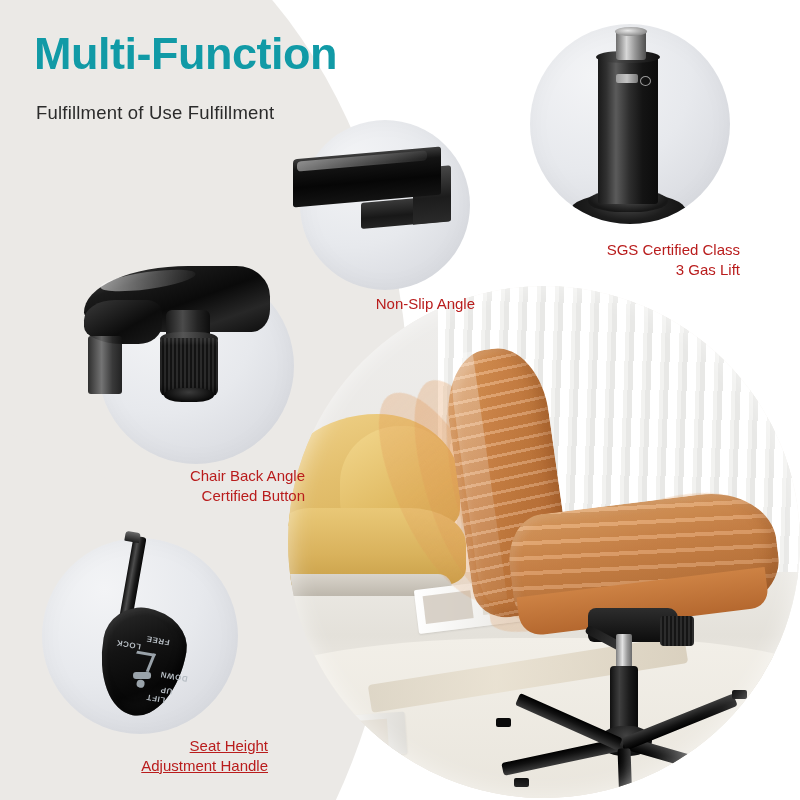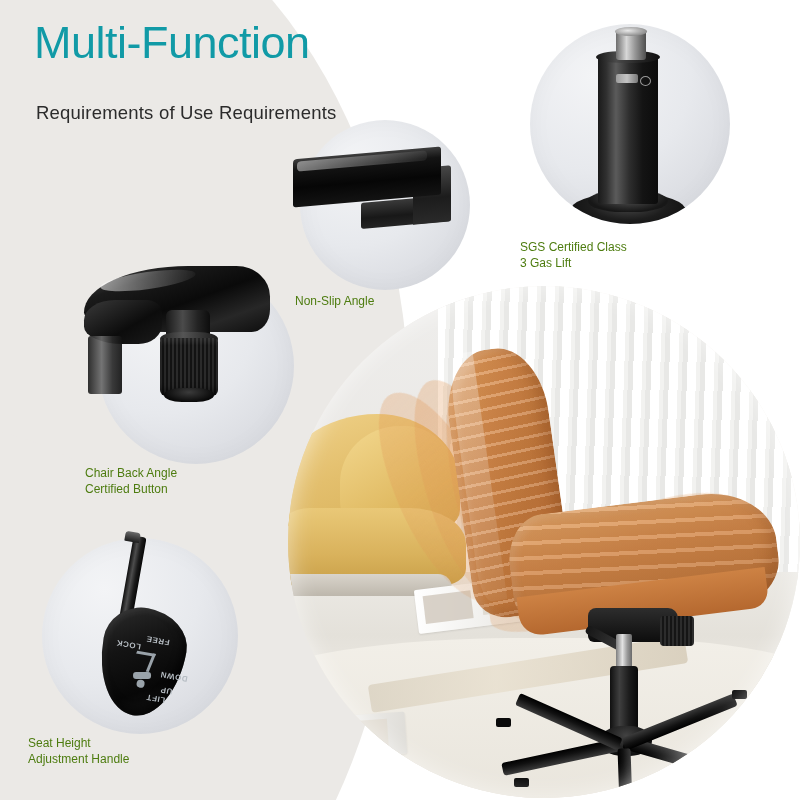--- a/index.html
+++ b/index.html
@@ -45,43 +45,43 @@
   .gray-wedge-low{
     position:absolute;
     left:-300px; top:420px;
     width:520px; height:520px;
     background:#ebe9e6;
     border-radius:0 60% 60% 0 / 0 50% 50% 0;
   }
 
   
   .title{
-    position:absolute; left:34px; top:17px;
-    font-size:45px; font-weight:normal; letter-spacing:-0.5px;
+    position:absolute; left:34px; top:28px;
+    font-size:45px; font-weight:bold; letter-spacing:-0.5px;
     color:#119aa6;
     text-shadow:0 0 1px rgba(255,255,255,.6);
   }
   .subtitle{
     position:absolute; left:36px; top:102px;
     font-size:18.5px; color:#2b2b2b; letter-spacing:.2px;
   }
   .bubble{
     position:absolute;
     border-radius:50%;
     overflow:hidden;
     background:
       radial-gradient(circle at 32% 26%, #f3f4f6 0%, #e7e9ed 48%, #dcdee3 74%, #d4d7dd 100%);
     box-shadow:inset 0 0 26px rgba(0,0,0,.035);
   }
   .cap{
     position:absolute;
-    text-align:left;
-    font-size:12px;
+    text-align:right;
+    font-size:15px;
     line-height:1.32;
-    color:#4d7c0f;
+    color:#b91c1c;
     white-space:pre-line;
   }
 
   
   #gas-bubble{left:530px;top:24px;width:200px;height:200px;}
   .gl-stack{position:absolute;left:0;top:0;width:200px;height:200px;}
   .gl-tube{
     position:absolute;left:68px;top:30px;width:60px;height:150px;
     background:linear-gradient(90deg,#1a1a1a 0%,#303030 14%,#5b5b5b 30%,#2e2e2e 52%,#141414 74%,#0c0c0c 100%);
     border-radius:5px 5px 3px 3px;
@@ -245,21 +245,21 @@
   }
   .hh-fig .body{
     position:absolute;left:4px;top:9px;width:18px;height:7px;border-radius:3px;background:#9aa3aa;
     transform:rotate(-10deg);
   }
   .hh-fig .legs{
     position:absolute;left:5px;top:17px;width:16px;height:16px;
     border-left:3px solid #9aa3aa;border-bottom:3px solid #9aa3aa;
     transform:skewX(-12deg);
   }
-  #handle-cap{left:28px;top:736px;width:240px;}
+  #handle-cap{left:28px;top:736px;width:240px;text-decoration:underline;}
 
   
   #hero{
     position:absolute;
     left:288px; top:286px;
     width:512px; height:512px;
     border-radius:50%;
     overflow:hidden;
     background:#f6f3ef;
   }
@@ -439,21 +439,21 @@
 <body>
 
 <div id="stage">
 
   <div class="white-sweep"></div>
   <div class="white-sweep2"></div>
   <div class="gray-wedge"></div>
   <div class="gray-wedge-low"></div>
 
   <div class="title">Multi-Function</div>
-  <div class="subtitle">Requirements of Use Requirements</div>
+  <div class="subtitle">Fulfillment of Use Fulfillment</div>
 
   <div id="hero">
     <div class="h-wall"></div>
     <div class="h-curtain"></div>
     <div class="h-floor"></div>
     <div class="h-rug"></div>
     <div class="h-rugline"></div>
 
     <div class="sofa-back"></div>
     <div class="sofa-arm"></div>

